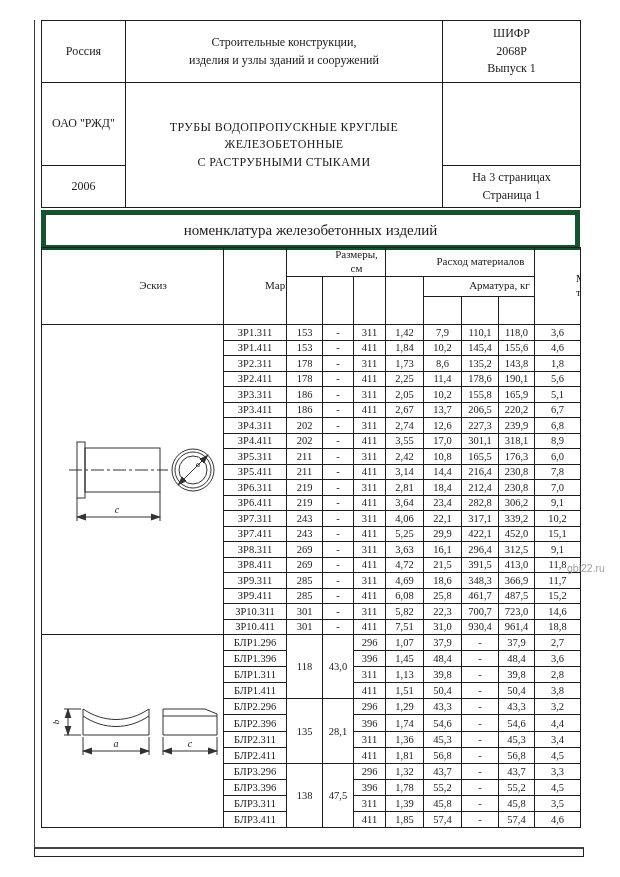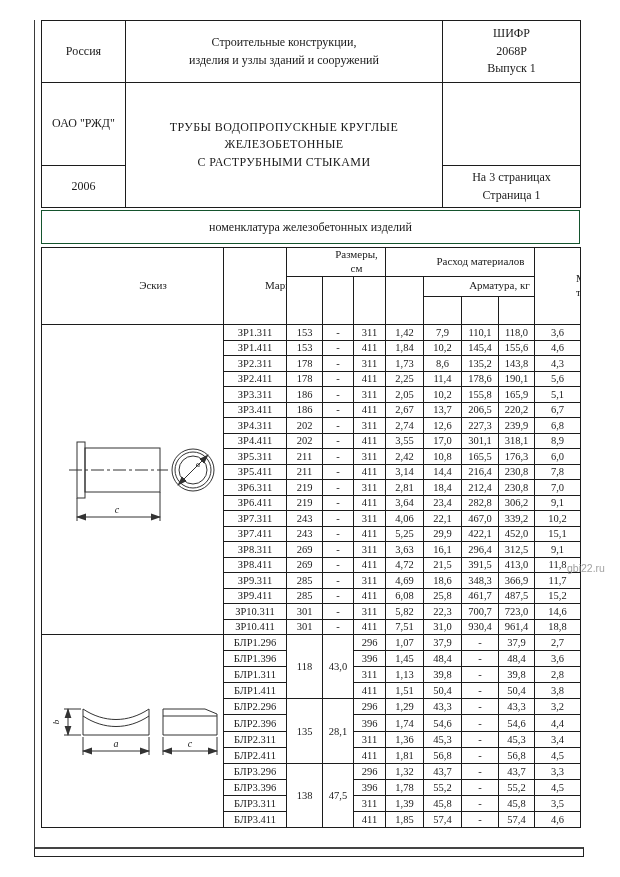--- a/index.html
+++ b/index.html
@@ -16,23 +16,23 @@
 
   
   .doc-header { position: absolute; left: 41px; top: 20px; width: 539px; }
   .doc-header td { font-size: 12px; line-height: 1.45; }
   .cell-cipher { font-size: 10.5px; line-height: 1.55; }
   .cell-pages { font-size: 10.5px; line-height: 1.5; }
   .cell-doc-title { font-size: 9.5px; line-height: 1.75; letter-spacing: 0.4px; }
   .row-h1 { height: 62px; } .row-h2 { height: 83px; } .row-h3 { height: 42px; }
 
   
-  .nom-band { position: absolute; left: 41px; top: 210px; width: 539px; height: 34px;
-              border: 1px solid #14532d; display: flex; align-items: center; justify-content: center;
-              font-size: 12px; }
+  .nom-band { position: absolute; left: 41px; top: 210px; width: 539px; height: 40px;
+              border: 5px solid #14532d; display: flex; align-items: center; justify-content: center;
+              font-size: 15px; }
 
   
   .main-table { position: absolute; left: 41px; top: 247px; width: 539px; }
   .main-table thead td { font-size: 11px; line-height: 1.25; height: 20px; padding-left: 41px; }
   .main-table tbody td { font-size: 10.5px; }
   .zr-row td { height: 15.5px; }
   .blr-row td { height: 16.1px; }
   .sketch-cell { vertical-align: middle; text-align: center; }
   svg { display: block; margin: 0 auto; }
   svg text { font-family: "Liberation Serif", serif; font-style: italic; fill: #222; }
@@ -164,21 +164,21 @@
         </tr>
         <tr class="zr-row">
           <td>ЗР2.311</td>
           <td>178</td>
           <td>-</td>
           <td>311</td>
           <td>1,73</td>
           <td>8,6</td>
           <td>135,2</td>
           <td>143,8</td>
-          <td>4,3</td>
+          <td>1,8</td>
         </tr>
         <tr class="zr-row">
           <td>ЗР2.411</td>
           <td>178</td>
           <td>-</td>
           <td>411</td>
           <td>2,25</td>
           <td>11,4</td>
           <td>178,6</td>
           <td>190,1</td>
@@ -272,21 +272,21 @@
           <td>306,2</td>
           <td>9,1</td>
         </tr>
         <tr class="zr-row">
           <td>ЗР7.311</td>
           <td>243</td>
           <td>-</td>
           <td>311</td>
           <td>4,06</td>
           <td>22,1</td>
-          <td>467,0</td>
+          <td>317,1</td>
           <td>339,2</td>
           <td>10,2</td>
         </tr>
         <tr class="zr-row">
           <td>ЗР7.411</td>
           <td>243</td>
           <td>-</td>
           <td>411</td>
           <td>5,25</td>
           <td>29,9</td>

